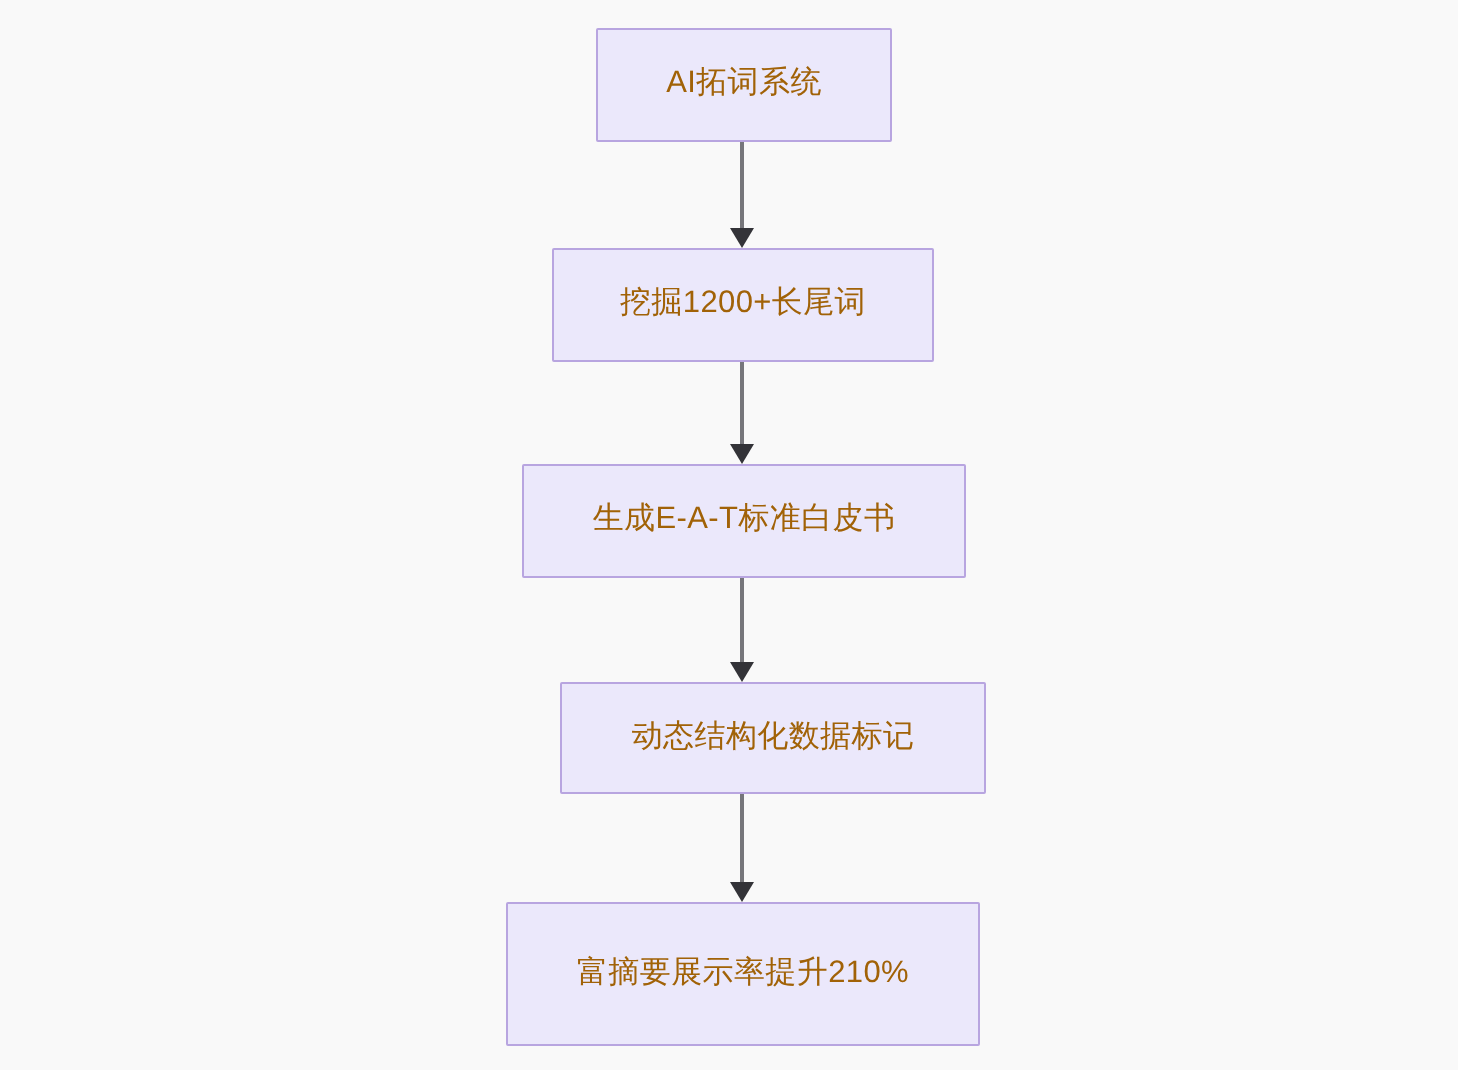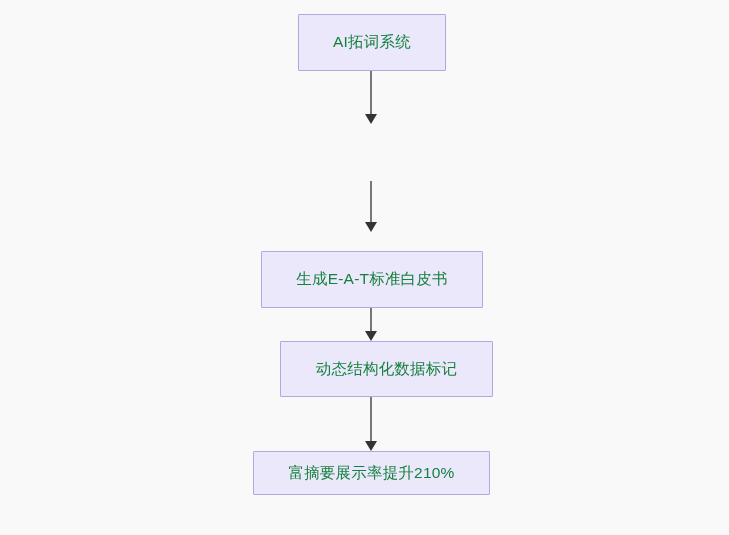--- a/index.html
+++ b/index.html
@@ -23,21 +23,21 @@
     position: absolute;
     box-sizing: border-box;
     background: #ebe8fb;
     border: 1.6px solid #b8a5e0;
     display: flex;
     align-items: center;
     justify-content: center;
     border-radius: 1px;
   }
   .flow-node-label {
-    color: #15803d;
+    color: #a16207;
     font-size: 15.5px;
     line-height: 1.2;
     white-space: nowrap;
     letter-spacing: 0.2px;
   }
   .flow-edge {
     position: absolute;
     pointer-events: none;
   }
   .edge-line {
@@ -82,26 +82,29 @@
 
   <div class="flow-edge" style="left:361px; top:397px; width:20px; height:54px;">
     <div class="edge-line" style="height:46px;"></div>
     <div class="edge-arrow"></div>
   </div>
 
   <div class="flow-node" style="left:298px; top:14px; width:148px; height:57px;">
     <span class="flow-node-label">AI拓词系统</span>
   </div>
 
+  <div class="flow-node" style="left:276px; top:124px; width:191px; height:57px;">
+    <span class="flow-node-label">挖掘1200+长尾词</span>
+  </div>
 
-  <div class="flow-node" style="left:261px; top:232px; width:222px; height:57px;margin-top:19px;">
+  <div class="flow-node" style="left:261px; top:232px; width:222px; height:57px;">
     <span class="flow-node-label">生成E-A-T标准白皮书</span>
   </div>
 
   <div class="flow-node" style="left:280px; top:341px; width:213px; height:56px;">
     <span class="flow-node-label">动态结构化数据标记</span>
   </div>
 
-  <div class="flow-node" style="left:253px; top:451px; width:237px; height:44px;">
+  <div class="flow-node" style="left:253px; top:451px; width:237px; height:72px;">
     <span class="flow-node-label">富摘要展示率提升210%</span>
   </div>
 
 </div>
 
 </body></html>

